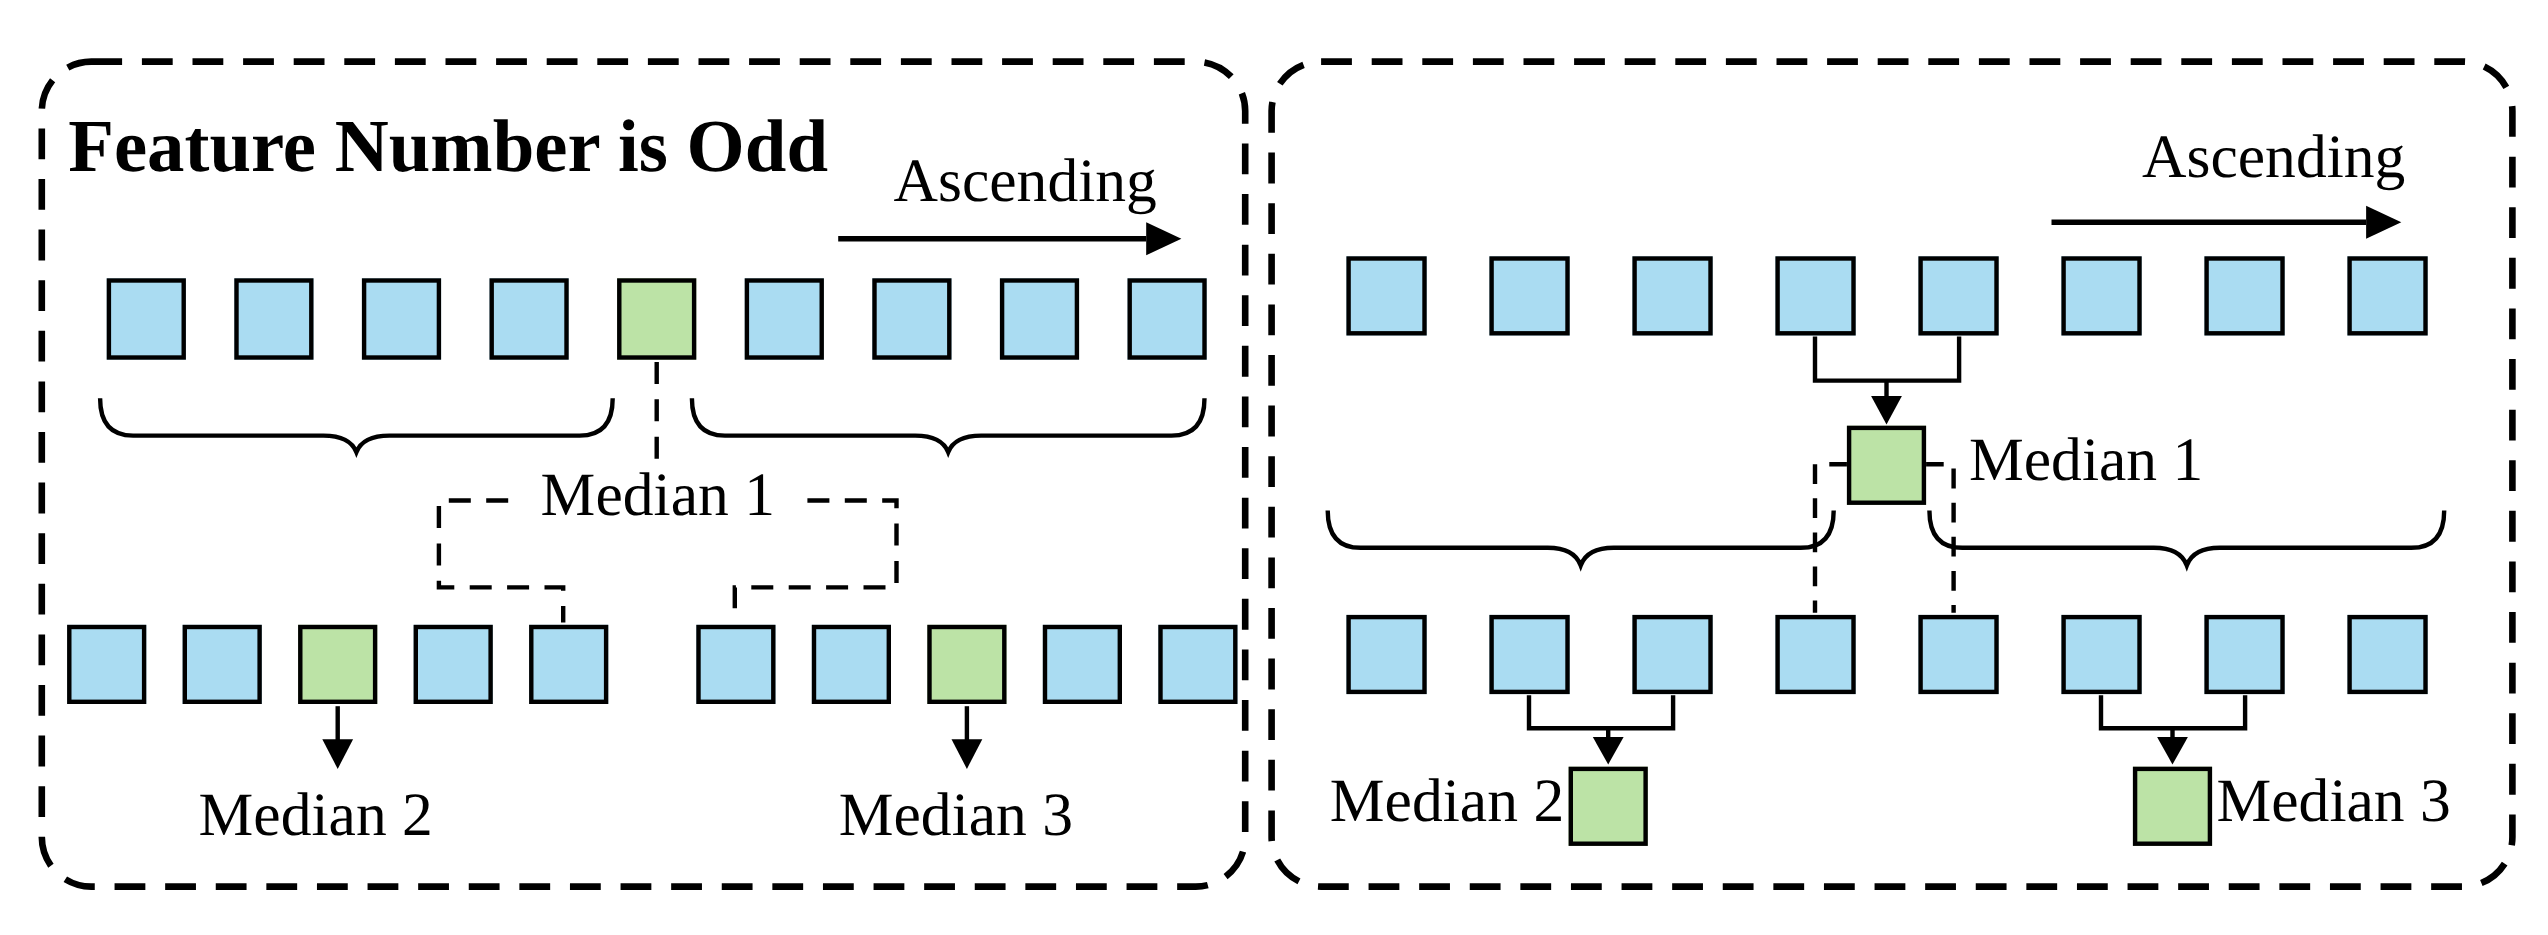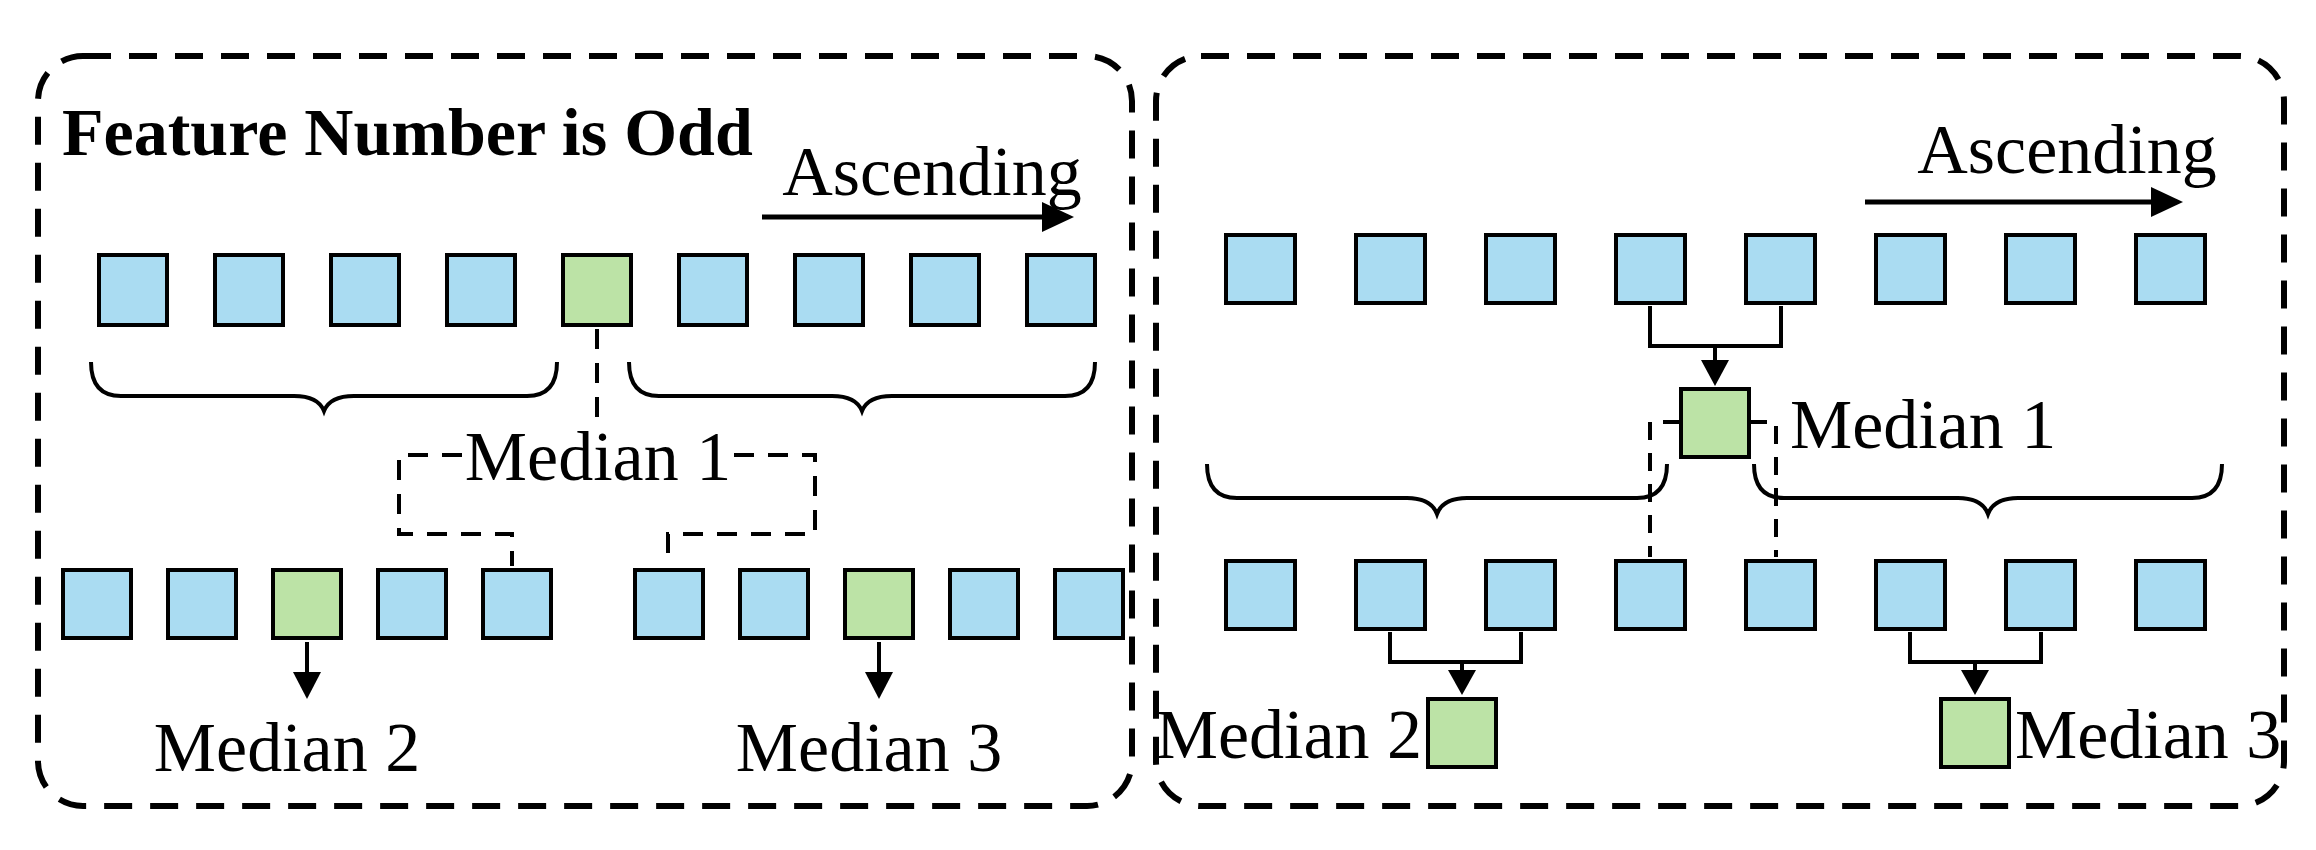--- a/index.html
+++ b/index.html
@@ -3,21 +3,21 @@
 <meta charset="utf-8">
 <style>
   html,body{margin:0;padding:0;background:#ffffff;}
   #stage{
     position:relative;width:2316px;height:850px;background:#ffffff;overflow:hidden;
     font-family:"Liberation Serif","DejaVu Serif",serif;color:#000;
   }
   #linework{position:absolute;left:0;top:0;width:2316px;height:850px;}
   .abs{position:absolute;white-space:nowrap;}
   .title{font-weight:bold;font-size:68px;line-height:1;}
-  .biglabel{font-size:70px;line-height:1;}
+  .biglabel{font-size:56px;line-height:1;}
   .center{transform:translateX(-50%);}
   .rightal{transform:translateX(-100%);}
   .sqrow{position:absolute;display:flex;}
   .sq{box-sizing:border-box;border:4px solid #000;}
   .sq-single{position:absolute;box-sizing:border-box;border:4px solid #000;}
 </style>
 </head>
 <body>
 
 <div id="stage">

